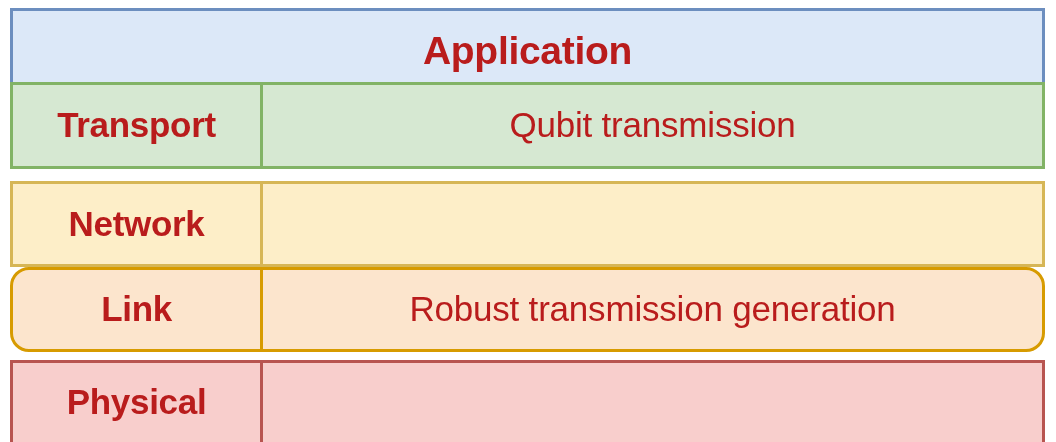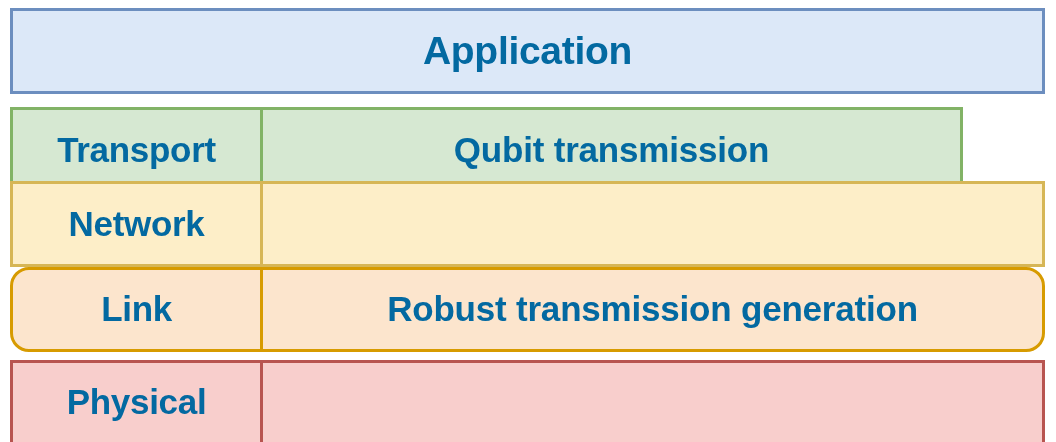--- a/index.html
+++ b/index.html
@@ -28,48 +28,48 @@
     position: absolute;
     left: 0;
     box-sizing: border-box;
     display: flex;
     flex-direction: row;
     border-style: solid;
     border-width: 3px;
   }
 
   .row-application { top: 0px;   height: 86px; width: 1035px; }
-  .row-transport   { top: 99px;  height: 87px; width: 953px; }
+  .row-transport   { top: 74px;  height: 87px; width: 1035px; }
   .row-network     { top: 173px; height: 86px; width: 1035px; }
   .row-link        { top: 259px; height: 85px; width: 1035px; border-radius: 19px; }
   .row-physical    { top: 352px; height: 85px; width: 1035px; }
 
   .cell {
     display: flex;
     align-items: center;
     justify-content: center;
     box-sizing: border-box;
-    color: #0369a1;
+    color: #b91c1c;
     line-height: 1.05;
     white-space: nowrap;
   }
 
   .cell-layer {
     width: 250px;
     flex: 0 0 250px;
     font-weight: bold;
     font-size: 35px;
     letter-spacing: -0.3px;
     border-right-style: solid;
     border-right-width: 3px;
   }
 
   .cell-desc {
     flex: 1 1 auto;
-    font-weight: bold;
+    font-weight: normal;
     font-size: 35px;
     letter-spacing: -0.2px;
   }
 
   .cell-full {
     flex: 1 1 auto;
     font-weight: bold;
     font-size: 39px;
     letter-spacing: -0.3px;
   }

